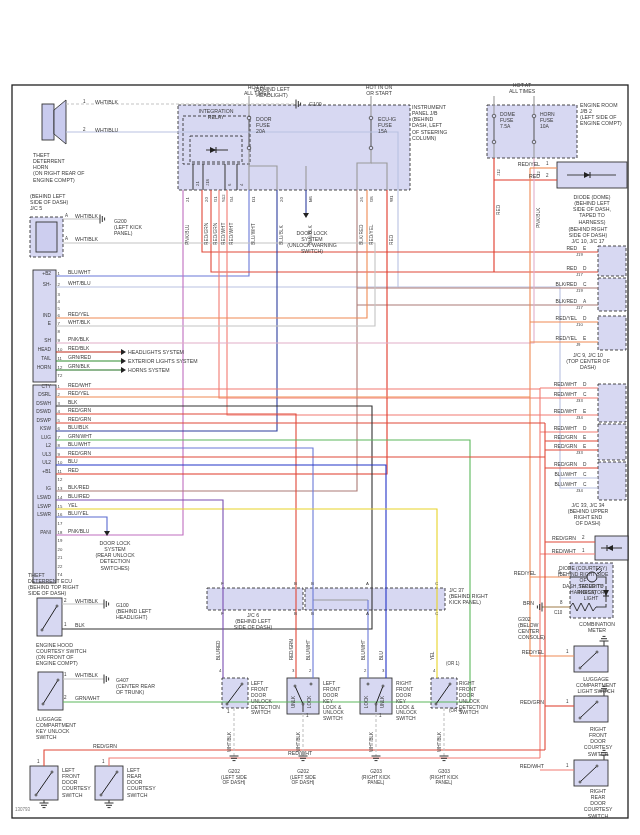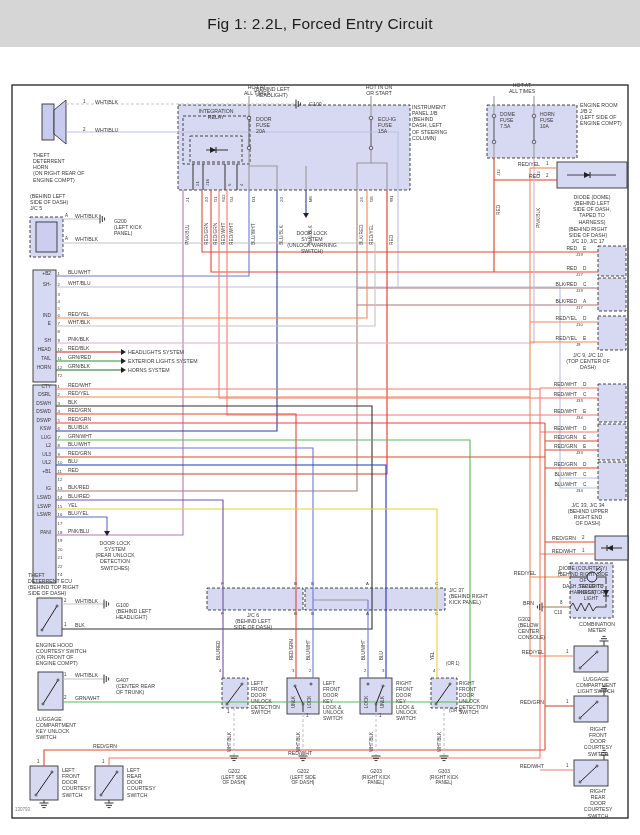--- a/index.html
+++ b/index.html
@@ -11,23 +11,20 @@
   #cv{position:absolute;left:0;top:0;width:640px;height:835px;}
   .lb{position:absolute;font-size:5.2px;line-height:1.18;color:#3b3b3b;white-space:pre-line;}
   .lb.c{transform:translateX(-50%);text-align:center;}
   .lb.r{transform:translateX(-100%);text-align:right;}
   .lb.v{transform-origin:0 0;transform:rotate(-90deg);white-space:nowrap;}
 </style>
 </head>
 <body>
 
 <div id="page">
-  <div id="hdr">
-    <div class="t">Fig 1: 2.2L, Forced Entry Circuit</div>
-  </div>
   <svg id="cv" width="640" height="835" viewBox="0 0 640 835" xmlns="http://www.w3.org/2000/svg">
       <rect x="12" y="85" width="616" height="733" fill="none" stroke="#222222" stroke-width="1.3"></rect>
       <rect x="178" y="105" width="232" height="85" fill="#c9cbee" fill-opacity="0.75" stroke="#333" stroke-width="0.9" stroke-dasharray="3,2"></rect>
       <rect x="183" y="116" width="67" height="48" fill="none" fill-opacity="0.75" stroke="#333" stroke-width="0.9" stroke-dasharray="3,2"></rect>
       <rect x="190" y="136" width="52" height="26" fill="none" fill-opacity="0.75" stroke="#333" stroke-width="0.9" stroke-dasharray="3,2"></rect>
       <rect x="487" y="105" width="90" height="53" fill="#c9cbee" fill-opacity="0.75" stroke="#333" stroke-width="0.9" stroke-dasharray="3,2"></rect>
       <rect x="557" y="162" width="70" height="26" fill="#c9cbee" fill-opacity="0.75" stroke="#333" stroke-width="0.9"></rect>
       <rect x="598" y="246" width="28" height="30" fill="#c9cbee" fill-opacity="0.75" stroke="#333" stroke-width="0.9" stroke-dasharray="3,2"></rect>
       <rect x="598" y="278" width="28" height="33" fill="#c9cbee" fill-opacity="0.75" stroke="#333" stroke-width="0.9" stroke-dasharray="3,2"></rect>
       <rect x="598" y="316" width="28" height="34" fill="#c9cbee" fill-opacity="0.75" stroke="#333" stroke-width="0.9" stroke-dasharray="3,2"></rect>

